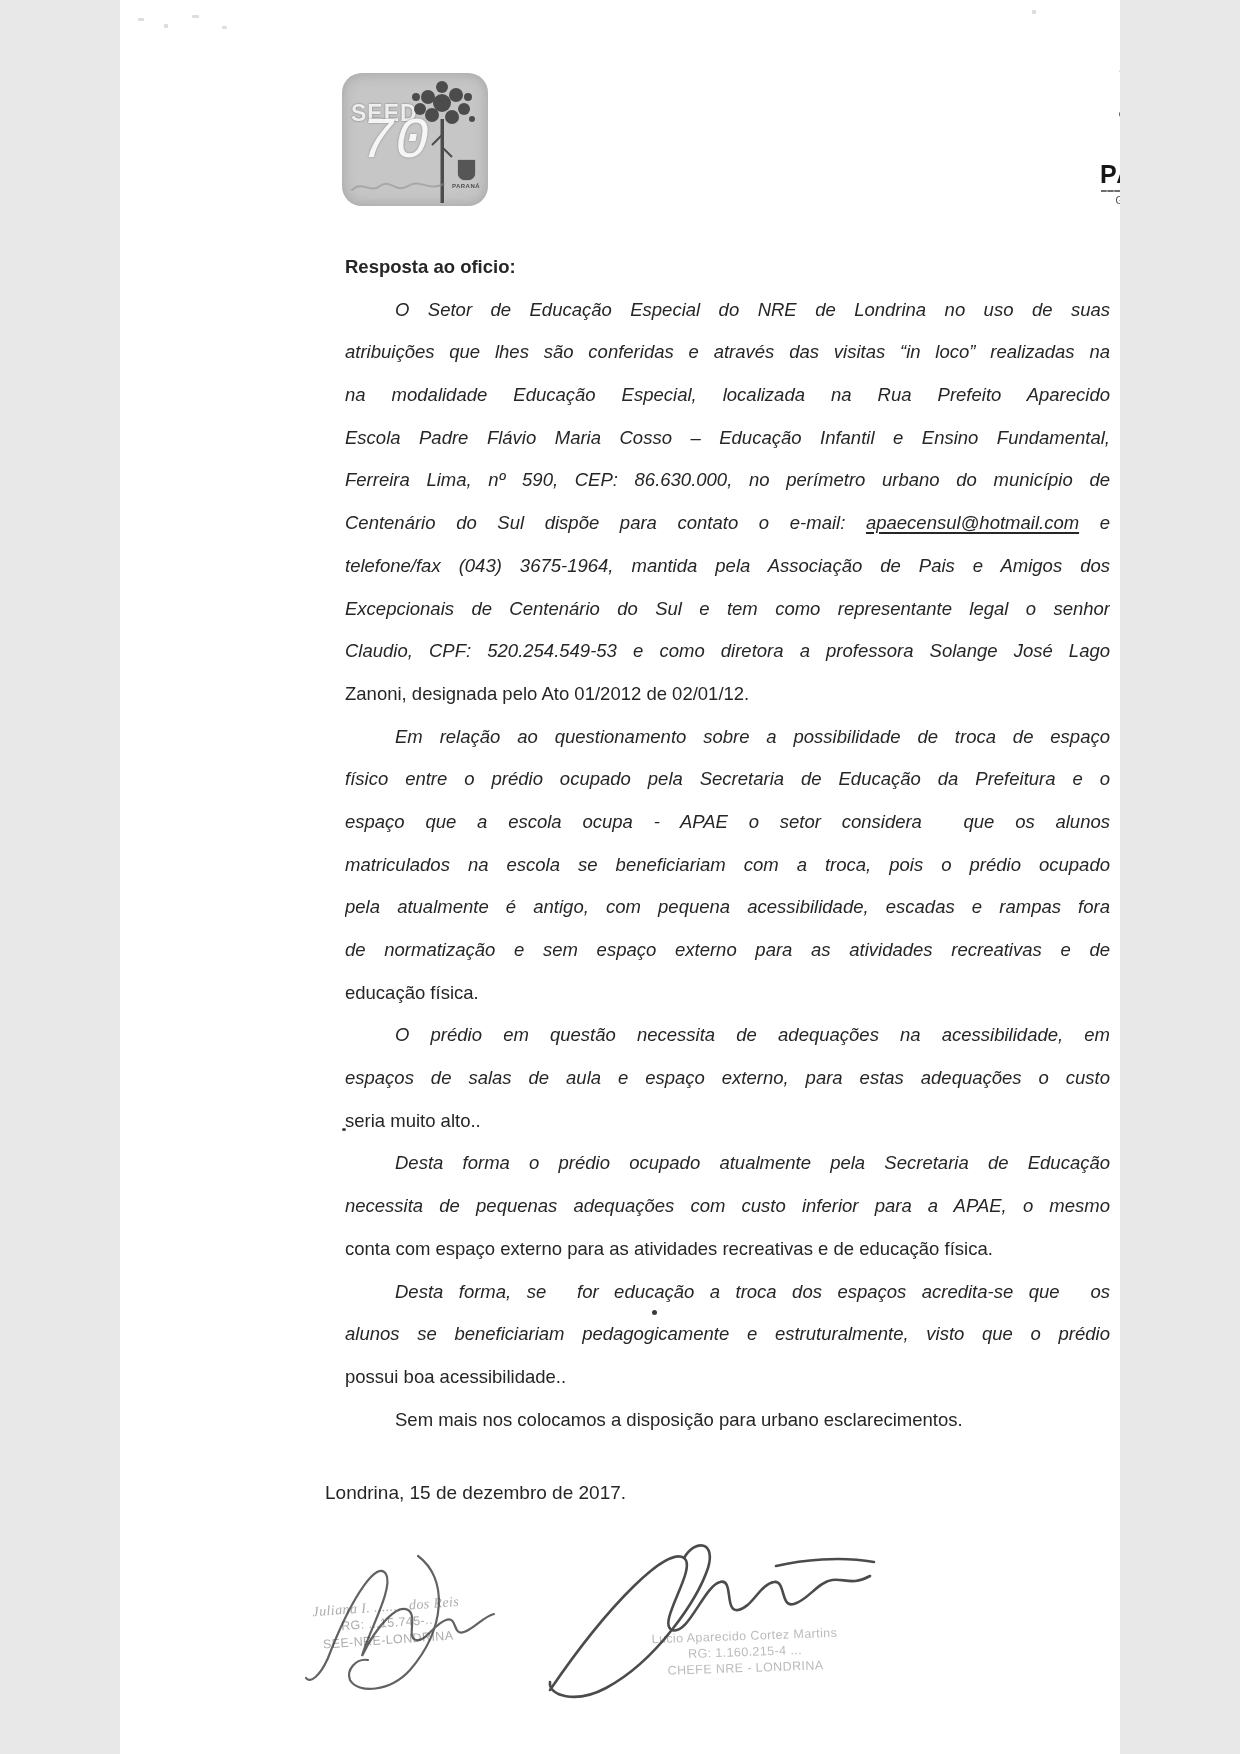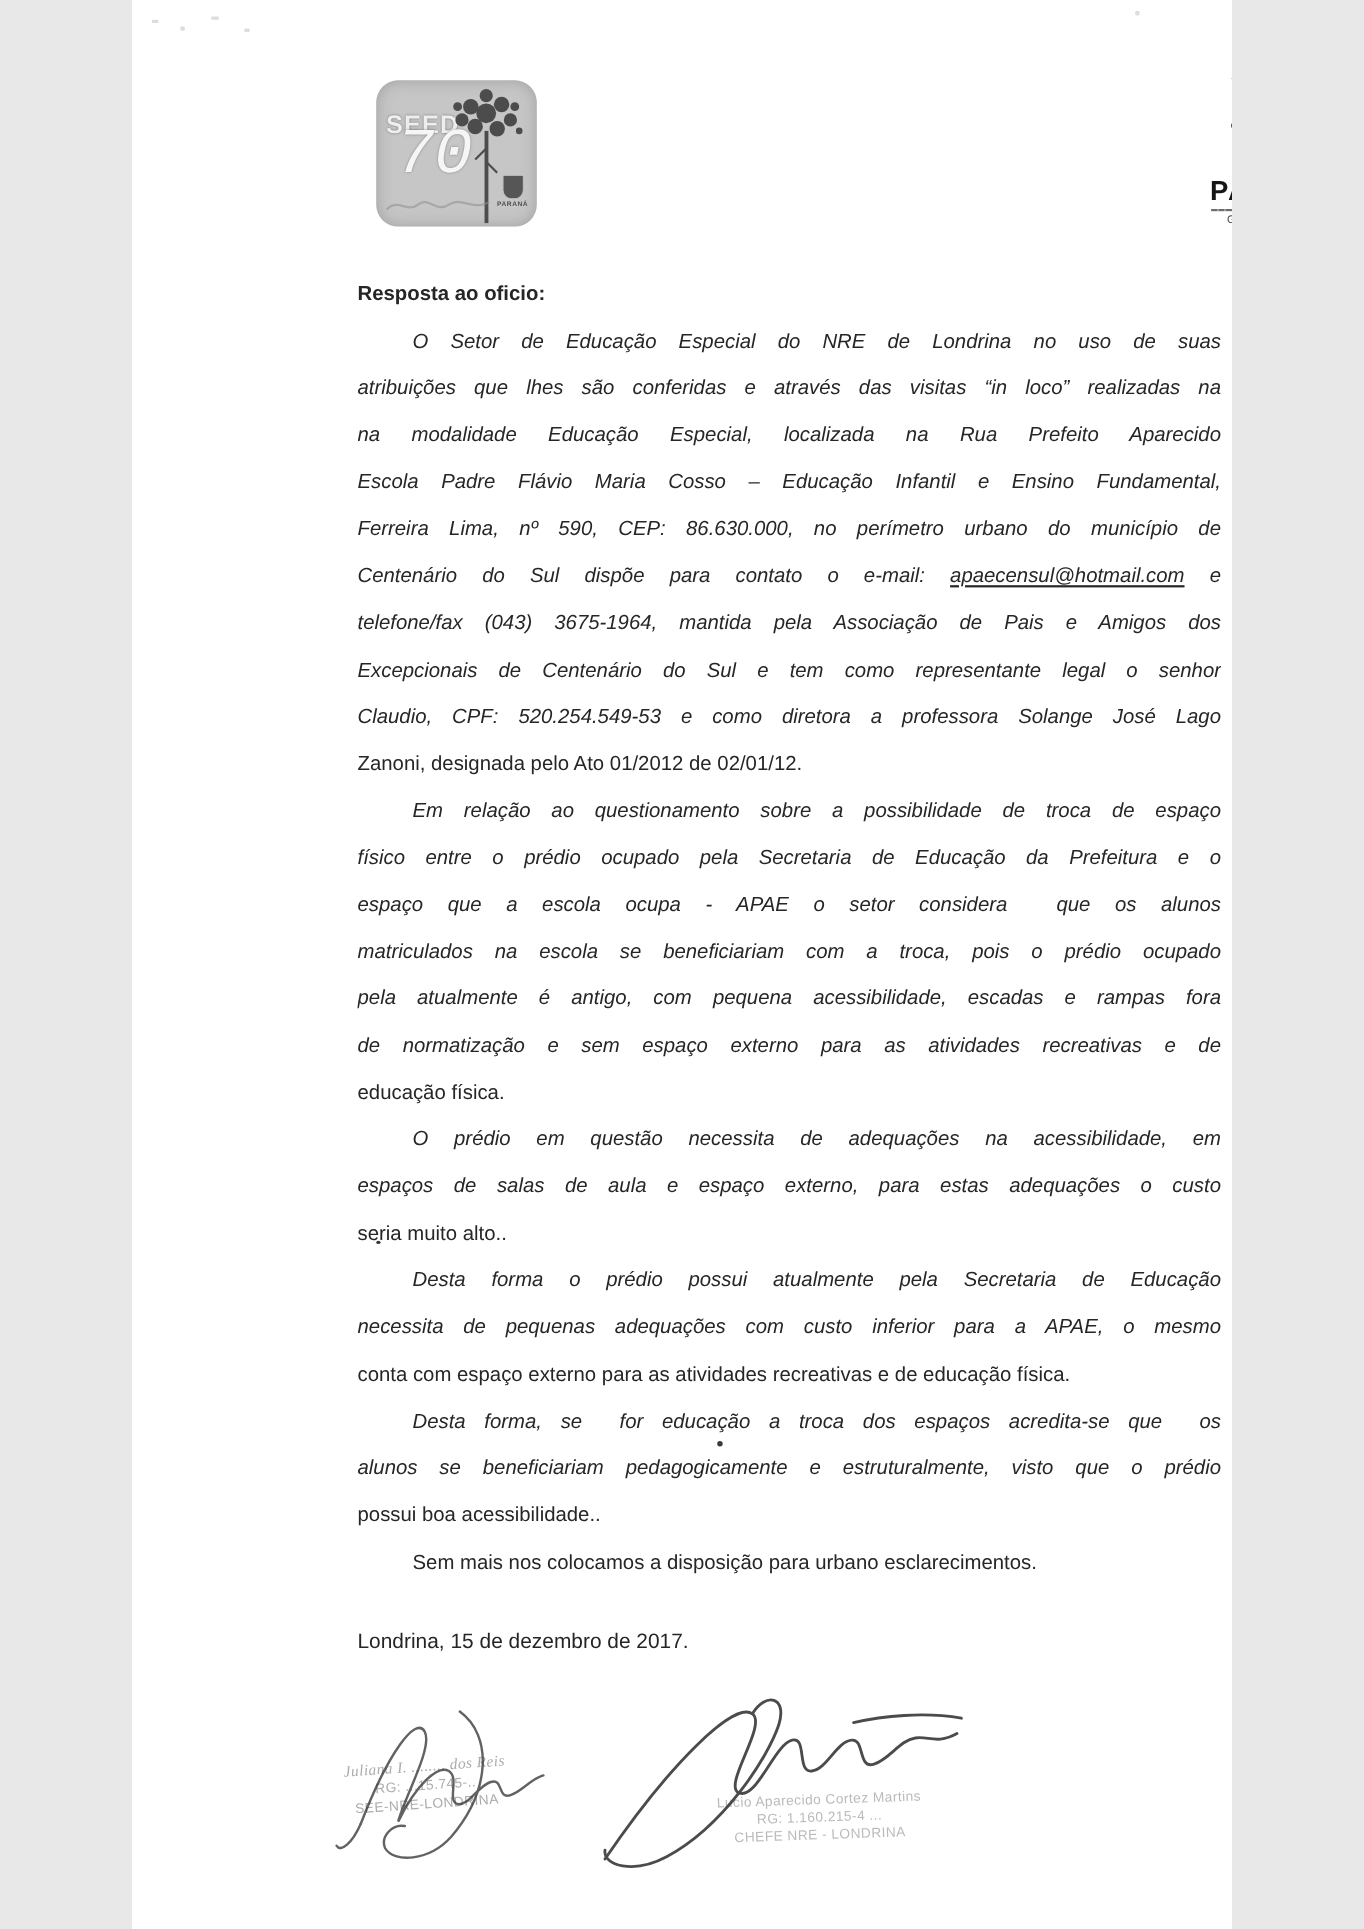--- a/index.html
+++ b/index.html
@@ -46,21 +46,21 @@
     width:112px; height:2px; margin:1px auto 3px auto;
     background:repeating-linear-gradient(90deg,#6d6d6d 0 5px, #9a9a9a 5px 7px);
   }
   .gov-subtitle { font-size:10px; letter-spacing:1.4px; color:#4a4a4a; }
 
   
   .bodytext {
     position:absolute; left:205px; top:246px; width:785px;
     font-size:18.5px; line-height:42.7px; color:#262626;
   }
-  .line { white-space:pre-wrap; height:42.7px; overflow:hidden; }
+  .line { white-space:pre-wrap; height:42.7px; overflow:hidden;margin-left:20px; }
   .j { text-align:justify; text-align-last:justify;font-style:italic; }
   .indent { text-indent:50px; }
   .heading { font-weight:bold; }
   .email-link {
     text-decoration:underline; text-decoration-thickness:1.5px;
     text-underline-offset:3px;
   }
 
   .dateline {
     position:absolute; left:205px; top:1482px; width:785px; text-align:left;
@@ -180,21 +180,21 @@
     <div class="line j">espaço que a escola ocupa - APAE o setor considera  que os alunos</div>
     <div class="line j">matriculados na escola se beneficiariam com a troca, pois o prédio ocupado</div>
     <div class="line j">pela atualmente é antigo, com pequena acessibilidade, escadas e rampas fora</div>
     <div class="line j">de normatização e sem espaço externo para as atividades recreativas e de</div>
     <div class="line">educação física.</div>
 
     <div class="line j indent">O prédio em questão necessita de adequações na acessibilidade, em</div>
     <div class="line j">espaços de salas de aula e espaço externo, para estas adequações o custo</div>
     <div class="line">seria muito alto..</div>
 
-    <div class="line j indent">Desta forma o prédio possui atualmente pela Secretaria de Educação</div>
+    <div class="line j indent">Desta forma o prédio ocupado atualmente pela Secretaria de Educação</div>
     <div class="line j">necessita de pequenas adequações com custo inferior para a APAE, o mesmo</div>
     <div class="line">conta com espaço externo para as atividades recreativas e de educação física.</div>
 
     <div class="line j indent">Desta forma, se  for educação a troca dos espaços acredita-se que  os</div>
     <div class="line j">alunos se beneficiariam pedagogicamente e estruturalmente, visto que o prédio</div>
     <div class="line">possui boa acessibilidade..</div>
 
     <div class="line indent">Sem mais nos colocamos a disposição para urbano esclarecimentos.</div>
   </div>
 

